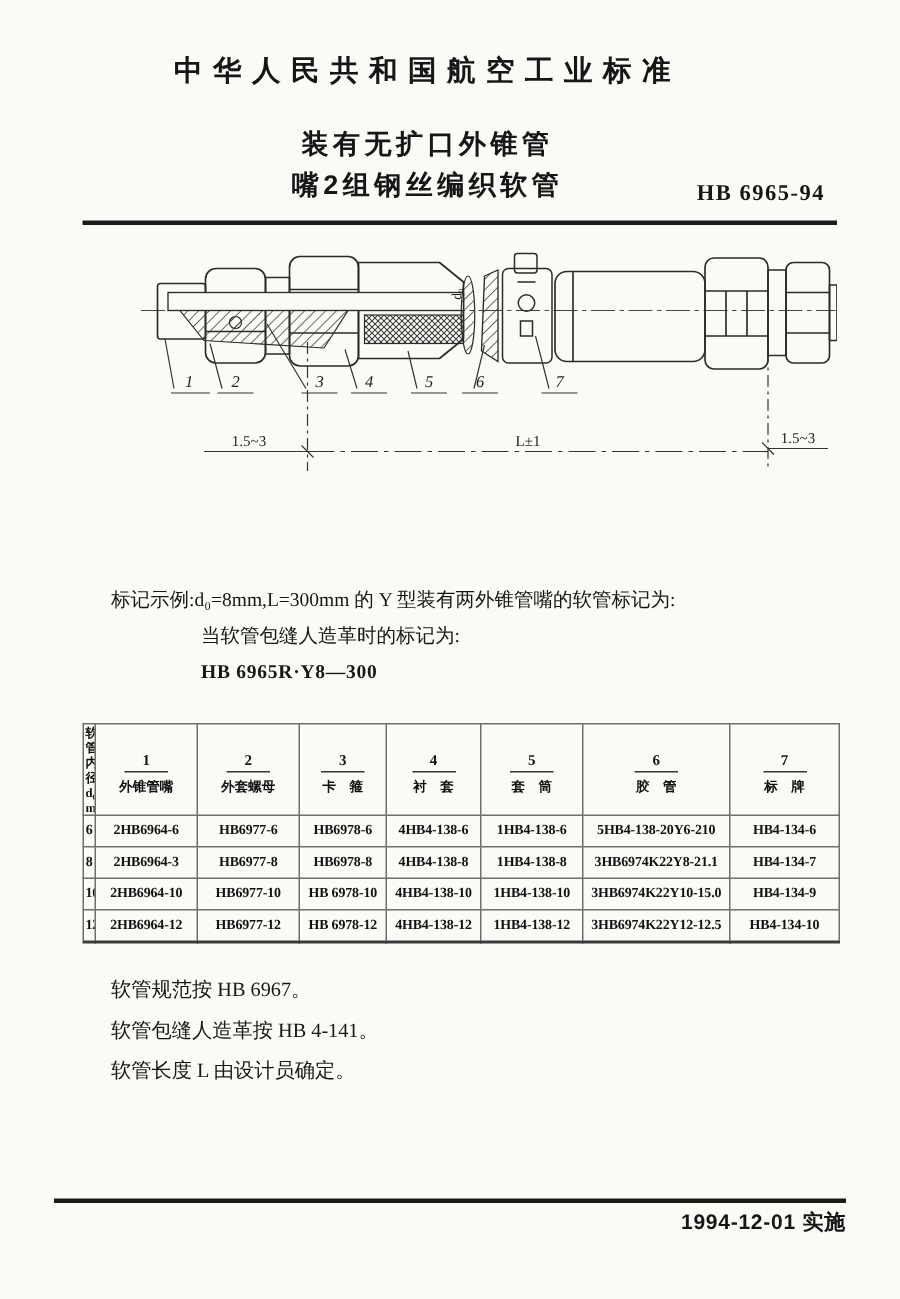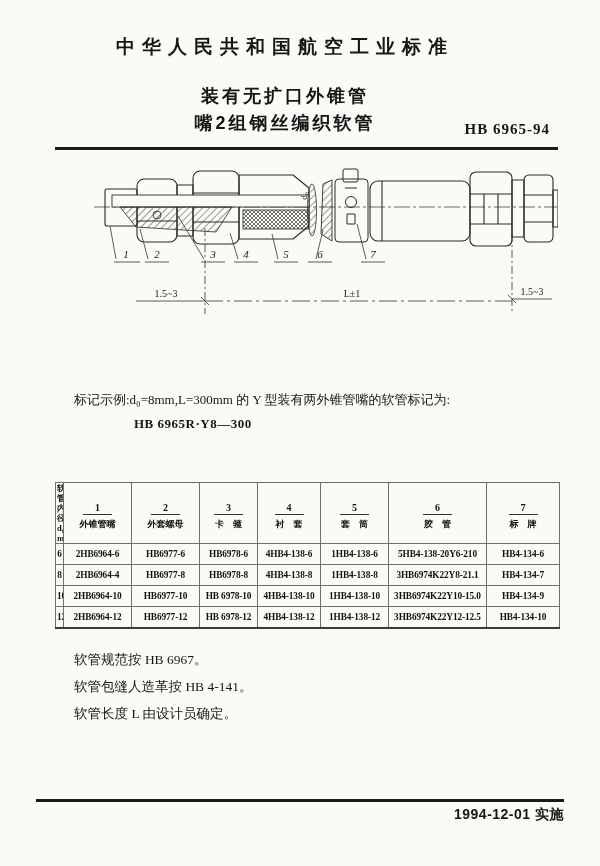--- a/index.html
+++ b/index.html
@@ -127,20 +127,21 @@
 
       <text class="svg-dim" x="106" y="131" text-anchor="middle">1.5~3</text>
       <text class="svg-dim" x="292" y="131" text-anchor="middle">L±1</text>
       <text class="svg-dim" x="472" y="129" text-anchor="middle">1.5~3</text>
       <text class="svg-d0" x="247" y="30" text-anchor="middle" transform="rotate(-90 247 30)">d₀</text>
     </svg>
   </div>
 
   <div class="abs marking">
     <div>标记示例:d₀=8mm,L=300mm 的 Y 型装有两外锥管嘴的软管标记为:</div>
+    <div class="mk-ind">当软管包缝人造革时的标记为:</div>
     <div class="mk-ind mk-code">HB 6965R·Y8—300</div>
   </div>
 
   <table class="std">
     <thead>
       <tr>
         <th class="hd-d">
           <div>软管</div>
           <div>内径</div>
           <div>d₀</div>
@@ -182,21 +183,21 @@
         <td>2HB6964-6</td>
         <td>HB6977-6</td>
         <td>HB6978-6</td>
         <td>4HB4-138-6</td>
         <td>1HB4-138-6</td>
         <td>5HB4-138-20Y6-210</td>
         <td>HB4-134-6</td>
       </tr>
       <tr>
         <td>8</td>
-        <td>2HB6964-4</td>
+        <td>2HB6964-3</td>
         <td>HB6977-8</td>
         <td>HB6978-8</td>
         <td>4HB4-138-8</td>
         <td>1HB4-138-8</td>
         <td>3HB6974K22Y8-21.1</td>
         <td>HB4-134-7</td>
       </tr>
       <tr>
         <td>10</td>
         <td>2HB6964-10</td>

